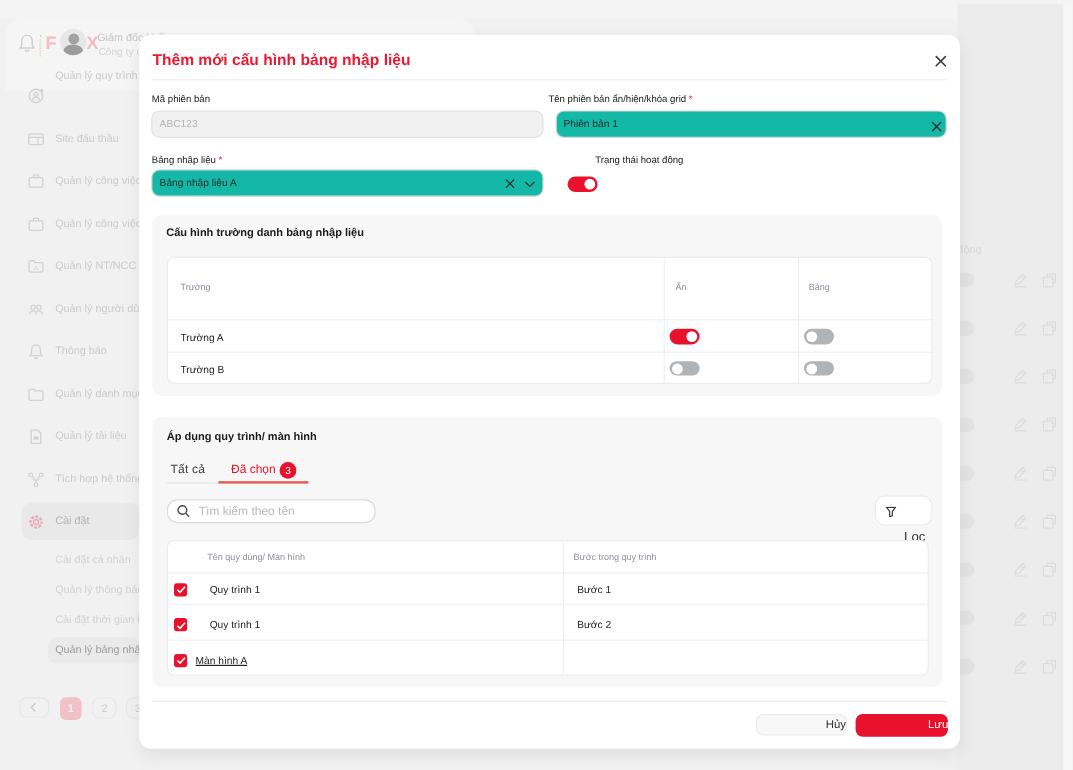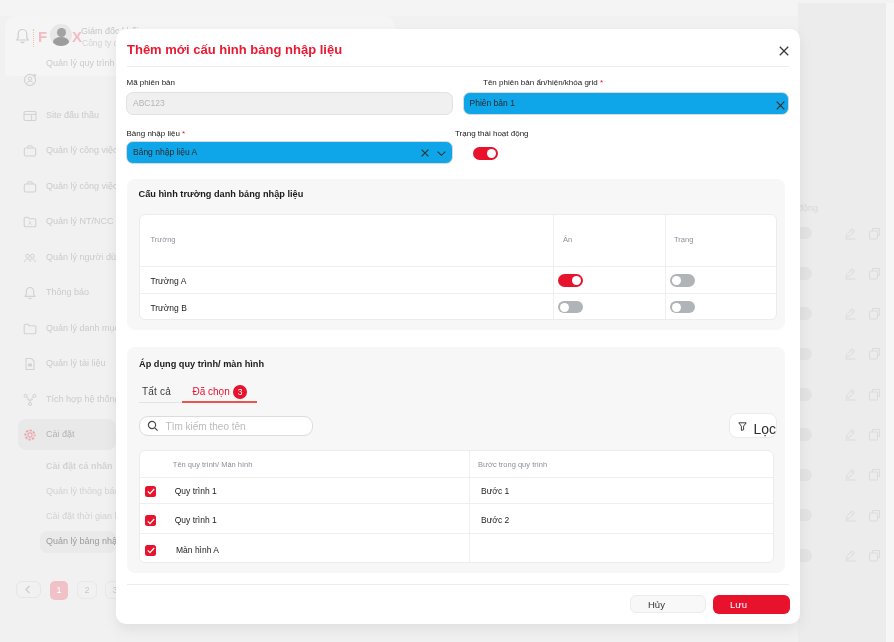--- a/index.html
+++ b/index.html
@@ -12,34 +12,34 @@
   #topband{left:0;top:0;width:894px;height:3px;background:#f3f3f3;} #topband2{left:0;top:0;width:798px;height:16px;background:#f4f4f4;}
   #hdrcard{left:5px;top:16px;width:390px;height:60px;background:#f5f5f5;border-radius:12px 12px 0 0;}
   .sbtxt{color:#cbcbcb;font-size:9px;white-space:nowrap;}
   .sbsub{color:#d2d2d2;font-size:9px;white-space:nowrap;}
   
   #modal{left:116px;top:29px;width:684px;height:595px;background:#fff;border-radius:10px;
          box-shadow:0 5px 14px rgba(0,0,0,0.07);}
   .lbl{font-size:8px;color:#202020;white-space:nowrap;}
   .star{color:#e8122d;}
   .inp{position:absolute;box-sizing:border-box;height:23px;border-radius:7px;border:1px solid #d9d9d9;
-       background:#0ea5e9;font-size:8.5px;color:#2b2b2b;line-height:21.5px;padding-left:6px;white-space:nowrap;}
+       background:#14b8a6;font-size:8.5px;color:#2b2b2b;line-height:21.5px;padding-left:6px;white-space:nowrap;}
   .sect{position:absolute;left:127px;width:658px;background:#f7f7f8;border-radius:8px;}
   .sectitle{position:absolute;font-size:9.2px;font-weight:bold;color:#1b1b1b;white-space:nowrap;}
   .tbl{position:absolute;background:#fff;border:1px solid #ececec;border-radius:6px;box-sizing:border-box;}
   .th{position:absolute;font-size:7.5px;color:#8b909a;white-space:nowrap;}
   .td{position:absolute;font-size:8.5px;color:#232323;white-space:nowrap;}
   .hline{position:absolute;height:1px;background:#efefef;}
   .vline{position:absolute;width:1px;background:#efefef;}
   .toggle{position:absolute;width:25px;height:13px;border-radius:7px;}
   .toggle .knob{position:absolute;top:2px;width:9px;height:9px;border-radius:50%;background:#fff;}
   .t-on{background:#e8122d;}  .t-on .knob{right:2px;}
   .t-off{background:#b1b4b6;} .t-off .knob{left:2px;}
   .chk{position:absolute;width:11px;height:11px;background:#e8122d;border-radius:2.5px;}
-  .btn{position:absolute;box-sizing:border-box;border-radius:6px;font-size:9.5px;text-align:left;padding-left:17px;}
+  .btn{position:absolute;box-sizing:border-box;border-radius:6px;font-size:9.5px;text-align:right;padding-left:17px;}
 </style>
 </head>
 <body>
 <div class="abs" id="rightbg"></div>
 <div class="abs" style="left:116px;top:624px;width:682px;height:18px;background:#f0f0f0;"></div>
 <div class="abs" id="rightstrip"></div>
 <div class="abs" id="topband"></div>
 <div class="abs" id="topband2"></div>
 <div class="abs" id="hdrcard"></div>
 
@@ -112,21 +112,21 @@
   </svg>
 <div class="abs sbtxt" style="left:46px;top:393.5px;">Tích hợp hệ thống</div>
 
 <div class="abs" style="left:18px;top:419px;width:98px;height:31px;background:#e9e9e9;border-radius:8px;"></div>
 <svg class="abs" style="left:23px;top:428px" width="14" height="14" viewBox="0 0 14 14">
   <circle cx="7" cy="7" r="2.1" fill="none" stroke="#eba6ad" stroke-width="1.1"></circle>
   <circle cx="7" cy="7" r="4.6" fill="none" stroke="#eba6ad" stroke-width="1.9" stroke-dasharray="2.4 1.2" stroke-dashoffset="1"></circle>
 </svg>
 <div class="abs sbtxt" style="left:46px;top:429px;color:#b3b3b3;">Cài đặt</div>
 
-<div class="abs sbsub" style="left:46px;top:460.5px;font-weight:bold;">Cài đặt cá nhân</div>
+<div class="abs sbsub" style="left:46px;top:460.5px;">Cài đặt cá nhân</div>
 <div class="abs sbsub" style="left:46px;top:486px;">Quản lý thông báo</div>
 <div class="abs sbsub" style="left:46px;top:511px;">Cài đặt thời gian làm</div>
 <div class="abs" style="left:40px;top:531px;width:76px;height:22px;background:#eaeaea;border-radius:7px;"></div>
 <div class="abs sbsub" style="left:46px;top:536px;color:#9b9b9b;">Quản lý bảng nhập</div>
 
 <div class="abs" style="left:16px;top:581px;width:25px;height:17px;border:1px solid #e6e6e6;border-radius:6px;box-sizing:border-box;"></div>
 <svg class="abs" style="left:24px;top:585px" width="8" height="9" viewBox="0 0 8 9">
     <path d="M5.5 1 L2 4.5 L5.5 8" fill="none" stroke="#cccccc" stroke-width="1.2"></path>
   </svg>
 <div class="abs" style="left:50px;top:580.5px;width:18px;height:19px;background:#f1c1c8;border-radius:5px;color:#fff;font-size:9px;text-align:center;line-height:19px;">1</div>
@@ -235,48 +235,48 @@
   </svg>
 
 <div class="abs" id="modal"></div>
 <div class="abs" style="left:127px;top:42px;font-size:13px;font-weight:bold;color:#e91a31;letter-spacing:0;white-space:nowrap;">Thêm mới cấu hình bảng nhập liệu</div>
 <svg class="abs" style="left:778.5px;top:45.5px" width="10" height="10" viewBox="0 0 10 10">
   <path d="M0.8 0.8 L9.2 9.2 M9.2 0.8 L0.8 9.2" stroke="#3a3a3a" stroke-width="1.3"></path>
 </svg>
 <div class="hline abs" style="left:127px;top:66px;width:662px;background:#ededed;"></div>
 
 <div class="abs lbl" style="left:126.5px;top:78px;">Mã phiên bản</div>
-<div class="abs lbl" style="left:483px;top:78px;">Tên phiên bản ẩn/hiện/khóa grid <span class="star">*</span></div>
+<div class="abs lbl" style="left:457px;top:78px;">Tên phiên bản ẩn/hiện/khóa grid <span class="star">*</span></div>
 <div class="inp" style="left:126px;top:92px;width:327px;background:#f0f0f0;border-color:#e2e2e2;color:#b5b5b5;">ABC123</div>
 <div class="inp" style="left:462.5px;top:92px;width:326.5px;">Phiên bản 1</div>
 <svg class="abs" style="left:776px;top:100.5px" width="9" height="9" viewBox="0 0 9 9">
   <path d="M0.7 0.7 L8.3 8.3 M8.3 0.7 L0.7 8.3" stroke="#333" stroke-width="1.2"></path>
 </svg>
 
 <div class="abs lbl" style="left:126.5px;top:128.5px;">Bảng nhập liệu <span class="star">*</span></div>
-<div class="abs lbl" style="left:455px;top:128.5px;">Trạng thái hoạt động</div>
+<div class="abs lbl" style="left:496px;top:128.5px;">Trạng thái hoạt động</div>
 <div class="inp" style="left:126px;top:141px;width:327px;">Bảng nhập liệu A</div>
 <svg class="abs" style="left:421px;top:149px" width="8" height="8" viewBox="0 0 8 8">
   <path d="M0.6 0.6 L7.4 7.4 M7.4 0.6 L0.6 7.4" stroke="#333" stroke-width="1.1"></path>
 </svg>
 <svg class="abs" style="left:436.5px;top:150.5px" width="9" height="5" viewBox="0 0 9 5">
   <path d="M0.7 0.7 L4.5 4.3 L8.3 0.7" fill="none" stroke="#333" stroke-width="1.1"></path>
 </svg>
 <div class="toggle t-on" style="left:472.5px;top:146.5px;">
     <div class="knob"></div>
   </div>
 
 <div class="sect" style="top:178.5px;height:151.5px;"></div>
 <div class="sectitle" style="left:138.5px;top:189px;">Cấu hình trường danh bảng nhập liệu</div>
 <div class="tbl" style="left:138.8px;top:213.7px;width:638.5px;height:106.8px;"></div>
 <div class="vline" style="left:552.5px;top:214.7px;height:104.8px;"></div>
 <div class="vline" style="left:664.7px;top:214.7px;height:104.8px;"></div>
 <div class="th" style="left:150.4px;top:234.5px;">Trường</div>
 <div class="th" style="left:562.9px;top:234.5px;">Ẩn</div>
-<div class="th" style="left:674px;top:234.5px;">Trạng</div>
+<div class="th" style="left:674px;top:234.5px;">Bảng</div>
 <div class="hline" style="left:139.8px;top:266px;width:636.5px;"></div>
 <div class="td" style="left:150.4px;top:276px;">Trường A</div>
 <div class="toggle t-on" style="left:557.6px;top:274.2px;height:12.5px;">
     <div class="knob"></div>
   </div>
 <div class="toggle t-off" style="left:670.3px;top:274.2px;height:12.5px;">
     <div class="knob"></div>
   </div>
 <div class="hline" style="left:139.8px;top:293px;width:636.5px;"></div>
 <div class="td" style="left:150.4px;top:303px;">Trường B</div>
@@ -297,42 +297,42 @@
 <div class="abs" style="left:139.3px;top:415.7px;width:174px;height:20px;box-sizing:border-box;border:1px solid #dcdcdc;border-radius:9px;background:#fff;"></div>
 <svg class="abs" style="left:147px;top:420px" width="12" height="12" viewBox="0 0 12 12">
   <circle cx="5" cy="5" r="3.6" fill="none" stroke="#4a4a4a" stroke-width="1.2"></circle>
   <path d="M7.8 7.8 L10.6 10.6" stroke="#4a4a4a" stroke-width="1.2"></path>
 </svg>
 <div class="abs" style="left:165.6px;top:421px;font-size:10px;color:#bbbbbb;">Tìm kiếm theo tên</div>
 <div class="abs" style="left:729px;top:413px;width:48px;height:24.5px;box-sizing:border-box;border:1px solid #ebebeb;border-radius:8px;background:#fff;"></div>
 <svg class="abs" style="left:737.5px;top:421.5px" width="9" height="9" viewBox="0 0 9 9">
   <path d="M0.8 0.8 L8.2 0.8 L5.6 4.2 L5.6 7.8 L3.4 8.4 L3.4 4.2 Z" fill="none" stroke="#3a3a3a" stroke-width="1"></path>
 </svg>
-<div class="abs" style="left:753.4px;top:421px;font-size:14px;color:#2f2f2f;text-align:center;">Lọc</div>
+<div class="abs" style="left:753.4px;top:442px;font-size:11px;color:#2f2f2f;text-align:center;">Lọc</div>
 
 <div class="tbl" style="left:138.8px;top:449.5px;width:635.7px;height:113.7px;"></div>
 <div class="vline" style="left:468.5px;top:450.5px;height:111.7px;"></div>
-<div class="th" style="left:172.8px;top:459.5px;">Tên quy trình/ Màn hình</div>
+<div class="th" style="left:172.8px;top:459.5px;">Tên quy dùng/ Màn hình</div>
 <div class="th" style="left:478px;top:459.5px;">Bước trong quy trình</div>
 <div class="hline" style="left:139.8px;top:477.3px;width:633.7px;"></div>
 <div class="chk" style="left:145.2px;top:485.5px;"></div>
 <svg class="abs" style="left:147.2px;top:488px" width="8" height="7" viewBox="0 0 8 7">
     <path d="M0.8 3.4 L3 5.6 L7.2 1" fill="none" stroke="#fff" stroke-width="1.3"></path>
   </svg>
 <div class="td" style="left:174.7px;top:485.5px;">Quy trình 1</div>
 <div class="td" style="left:481px;top:485.5px;">Bước 1</div>
 <div class="hline" style="left:139.8px;top:503.2px;width:633.7px;"></div>
 <div class="chk" style="left:145.2px;top:515px;"></div>
 <svg class="abs" style="left:147.2px;top:517.5px" width="8" height="7" viewBox="0 0 8 7">
     <path d="M0.8 3.4 L3 5.6 L7.2 1" fill="none" stroke="#fff" stroke-width="1.3"></path>
   </svg>
 <div class="td" style="left:174.7px;top:515px;">Quy trình 1</div>
 <div class="td" style="left:481px;top:515px;">Bước 2</div>
 <div class="hline" style="left:139.8px;top:532.7px;width:633.7px;"></div>
 <div class="chk" style="left:145.2px;top:544.5px;"></div>
 <svg class="abs" style="left:147.2px;top:547px" width="8" height="7" viewBox="0 0 8 7">
     <path d="M0.8 3.4 L3 5.6 L7.2 1" fill="none" stroke="#fff" stroke-width="1.3"></path>
   </svg>
-<div class="td" style="left:176px;top:544.5px;">Màn hình A</div>
+<div class="td" style="left:163px;top:544.5px;text-decoration:underline;">Màn hình A</div>
 
 <div class="hline" style="left:127px;top:584px;width:662px;background:#ededed;"></div>
 <div class="btn" style="left:630px;top:594.6px;width:76px;height:18.6px;background:#f8f8f8;border:1px solid #ececec;color:#333;line-height:17px;">Hủy</div>
 <div class="btn" style="left:713px;top:594.6px;width:77.3px;height:19px;background:#e8122d;color:#fff;line-height:19px;">Lưu</div>
 
 </body></html>

